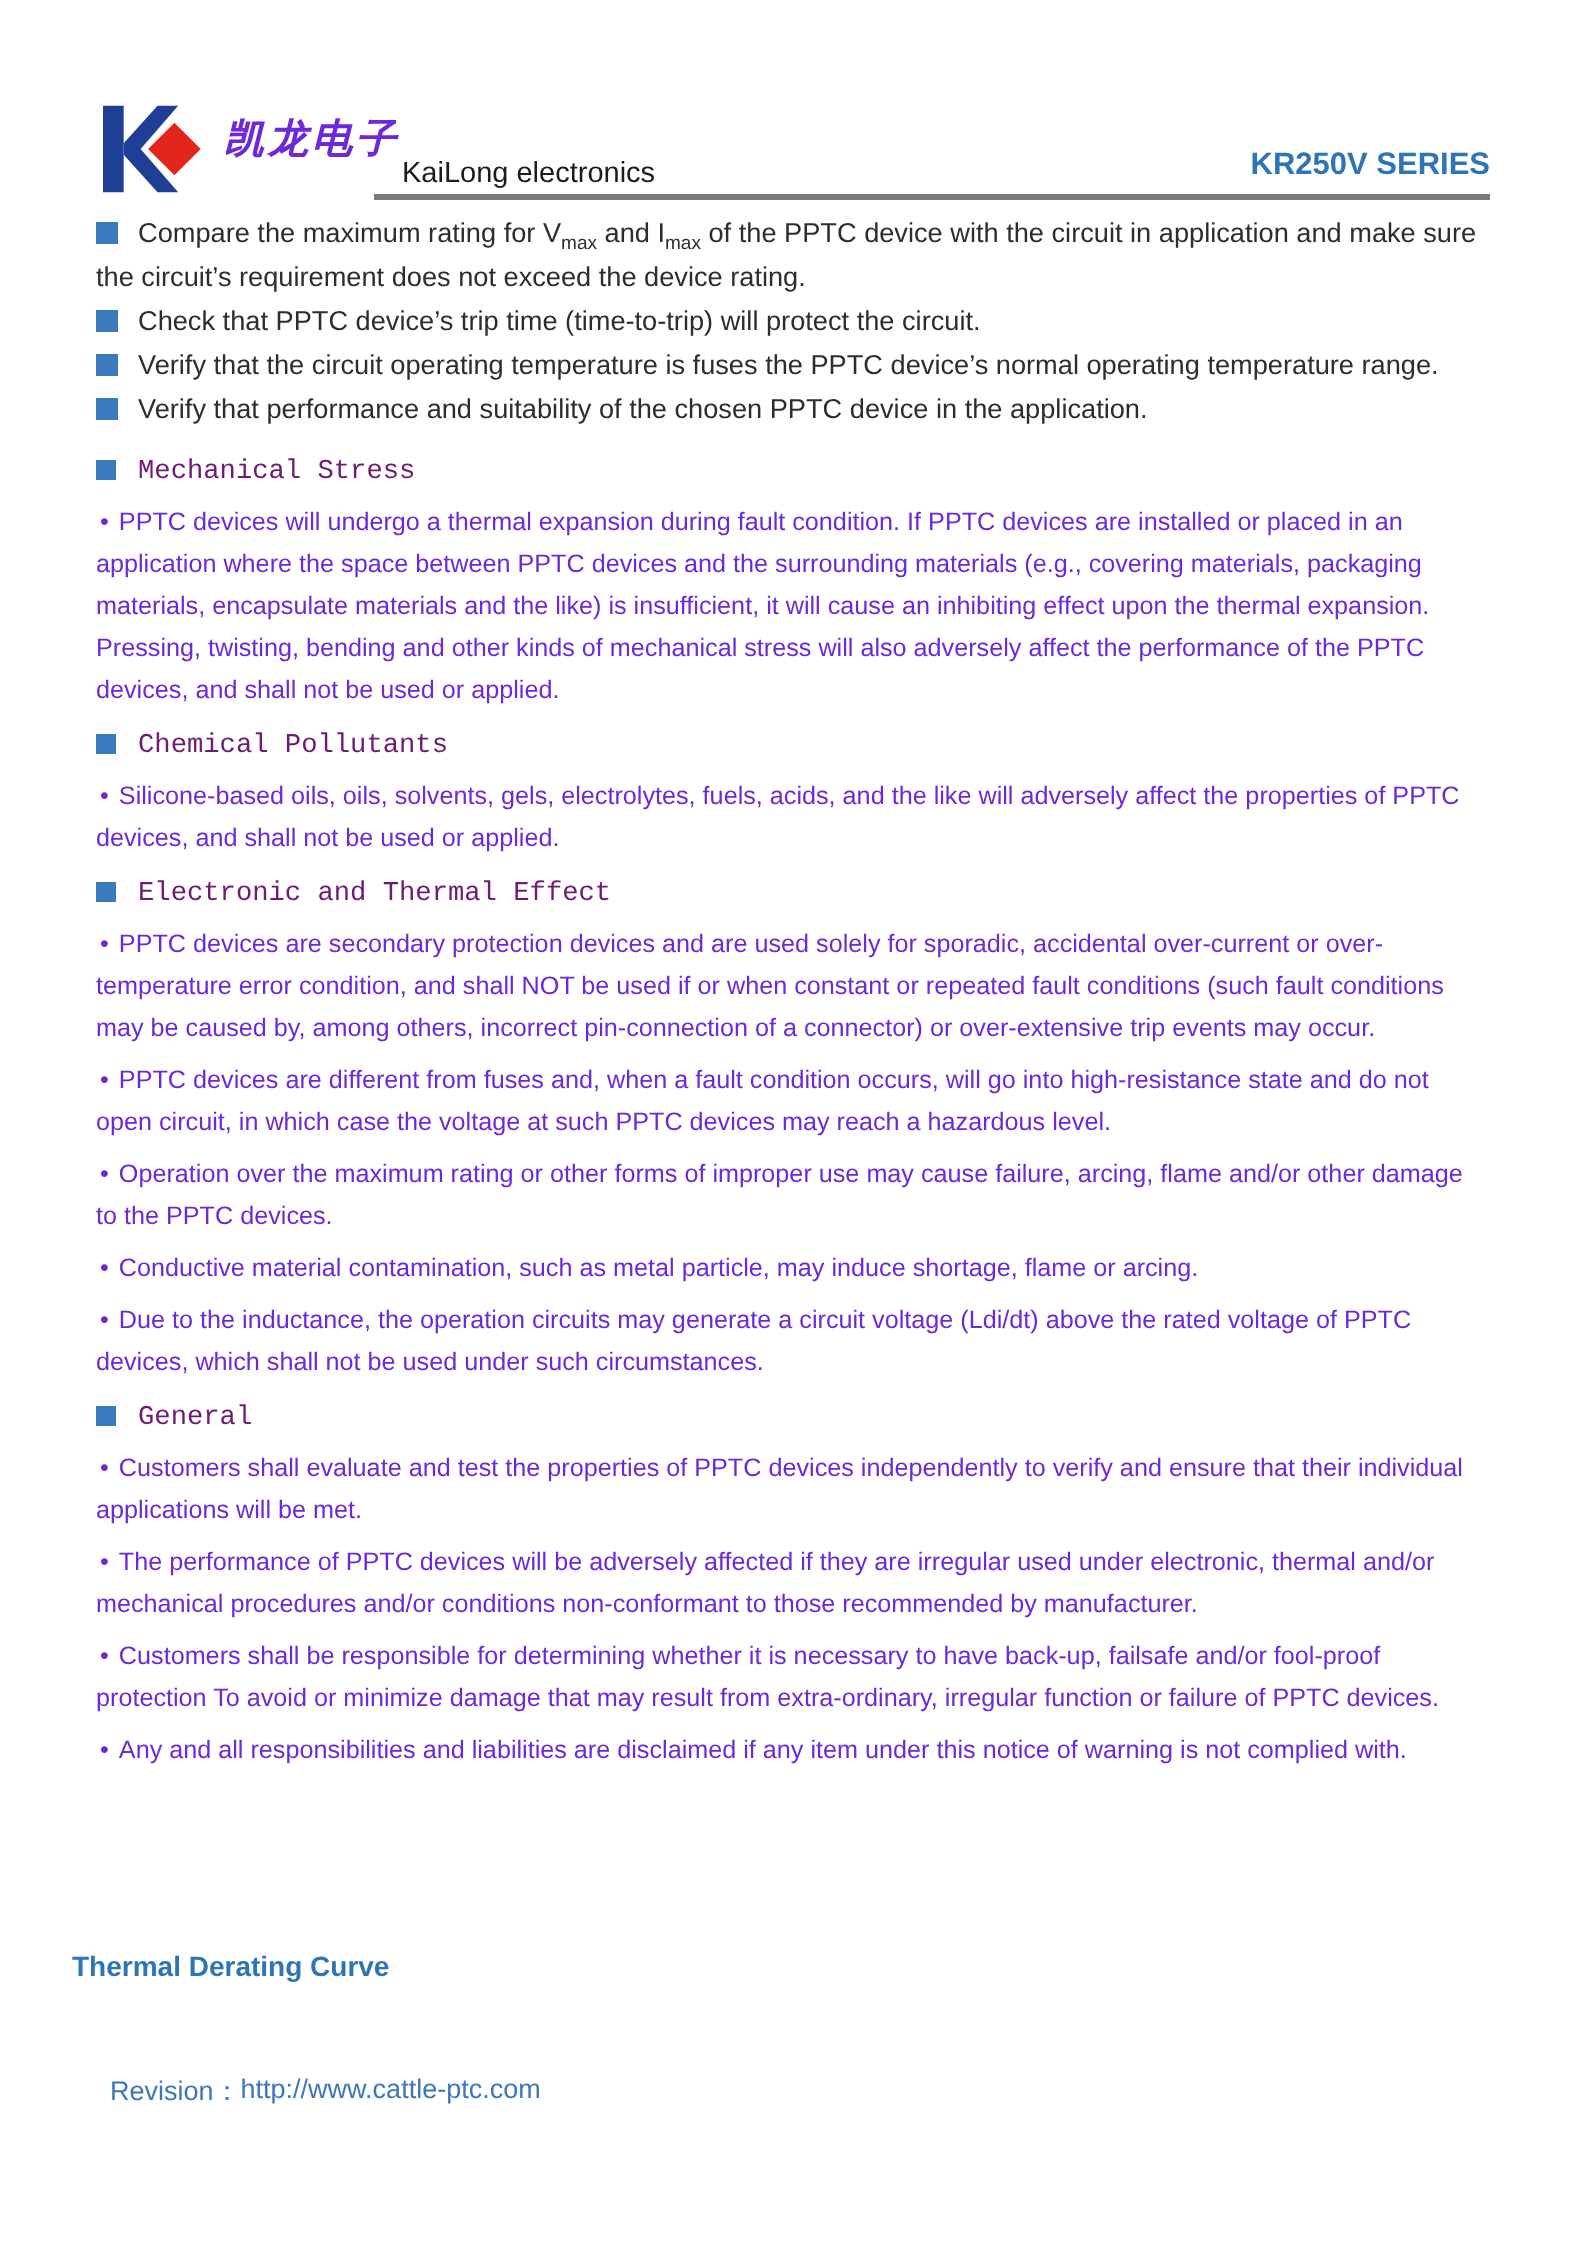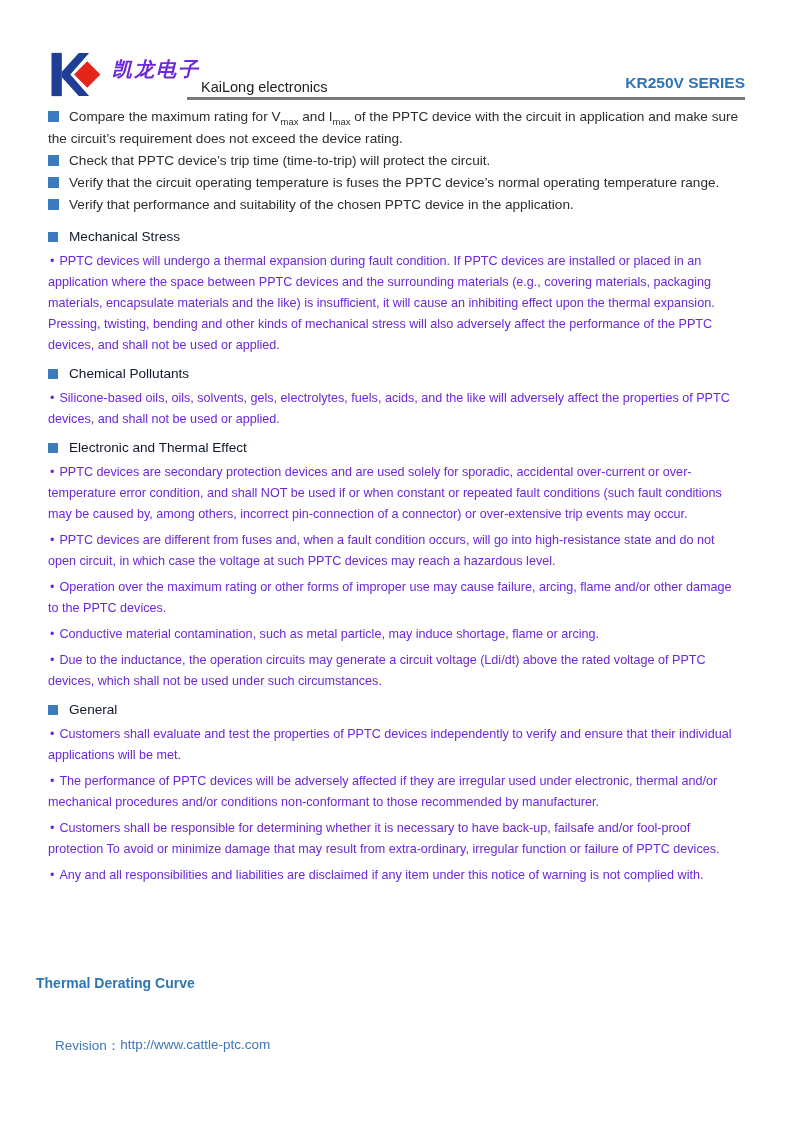--- a/index.html
+++ b/index.html
@@ -22,21 +22,21 @@
   
   .checklist { list-style:none; margin:5px 48px 0 48px; padding:0; font-size:13.6px; line-height:22px; color:#2d2d2d; }
   .sq {
     display:inline-block; width:11px; height:11px; background:#3a7abd;
     margin-right:10px; vertical-align:-1px;
   }
   sub { font-size:9.5px; line-height:0; }
   
   .warning-title { margin:44px 48px 0 48px; font-size:17.5px; font-weight:bold; color:#2e75b6; letter-spacing:0.5px; }
   .sections { margin:11px 48px 0 48px; }
-  .sec-title { font-size:13.6px; color:#0f172a; margin:8px 0 4px 0; line-height:20px; }
+  .sec-title { font-size:13.6px; color:#701a75; margin:8px 0 4px 0; line-height:20px;font-family:Liberation Mono, monospace; }
   .sq2 {
     display:inline-block; width:10px; height:10px; background:#3a7abd;
     margin-right:11px; vertical-align:-1px;
   }
   .para { font-size:12.6px; line-height:21px; margin:0 0 5px 0; color:#6d28d9; }
   .dot { margin:0 5px 0 2px; }
   
   .derating-title { position:absolute; left:36px; top:975px; font-size:14px; font-weight:bold; color:#2e75b6; }
   .footer {
     position:absolute; left:55px; right:48px; top:1037px;

